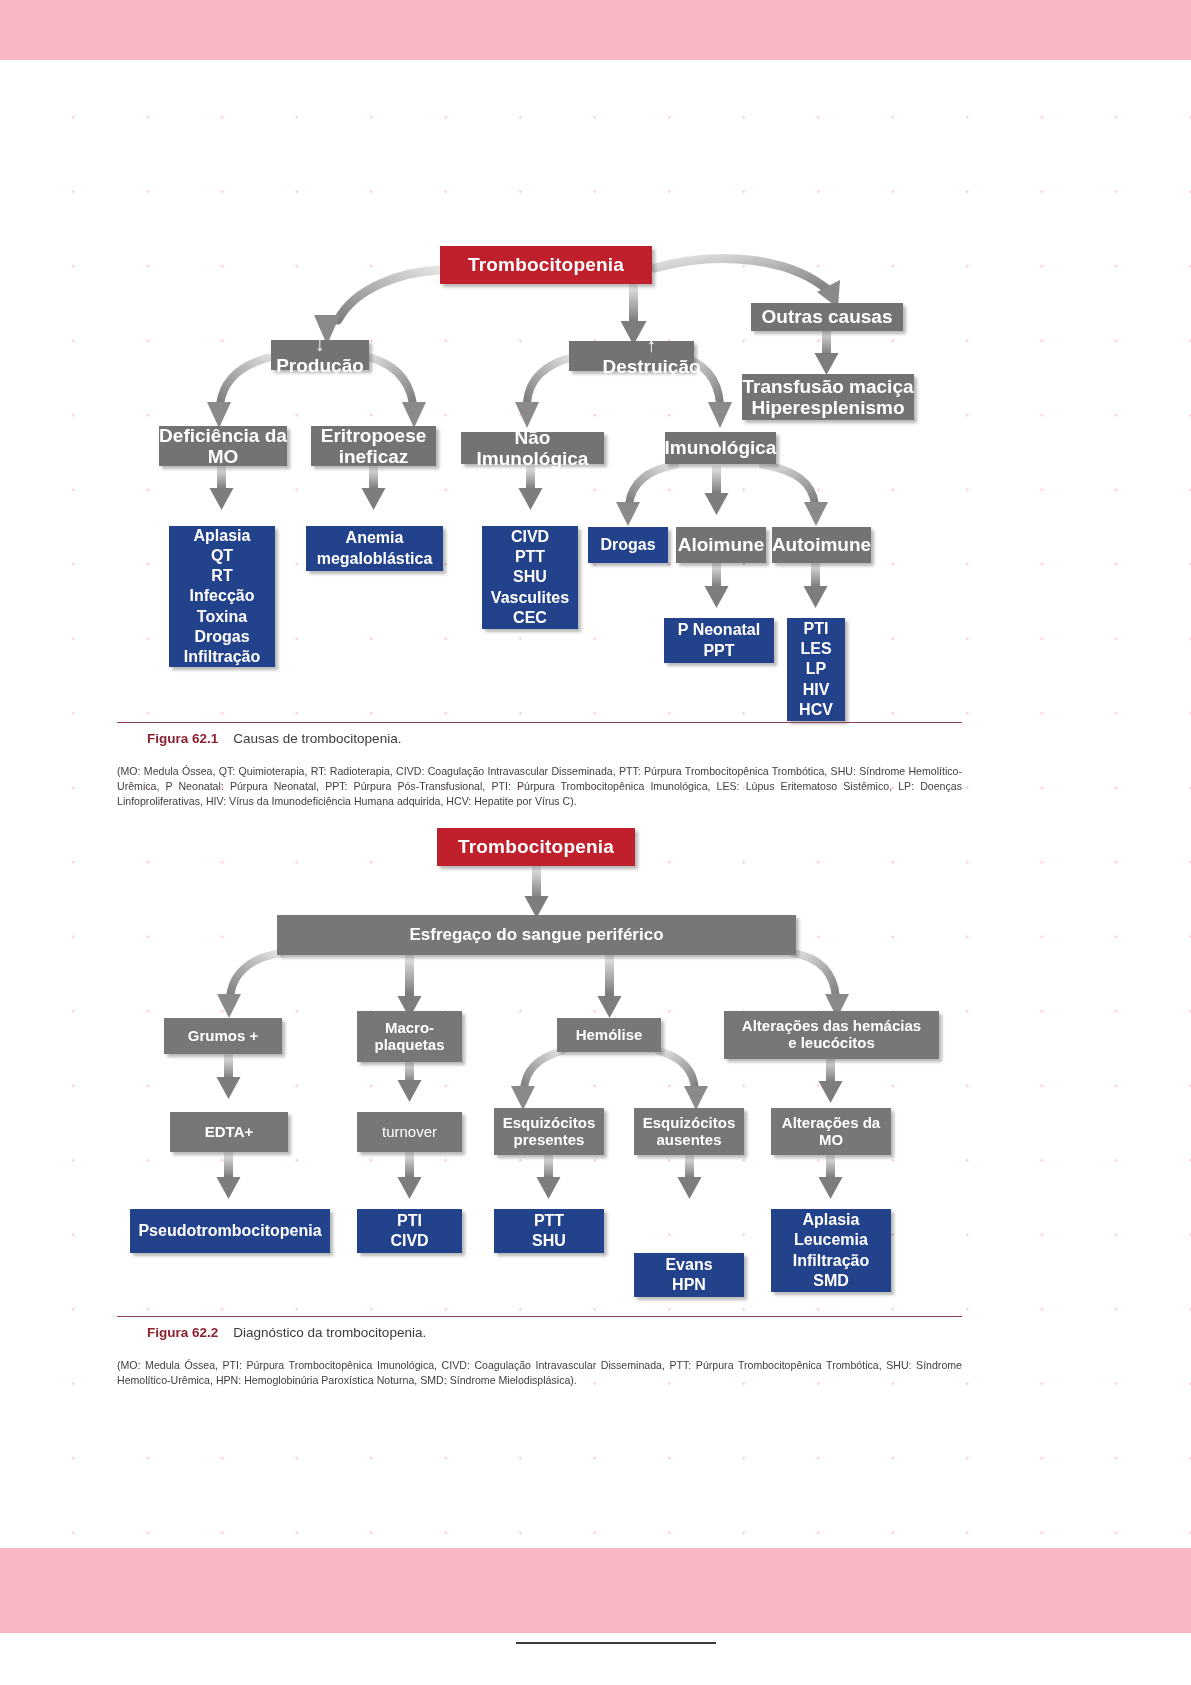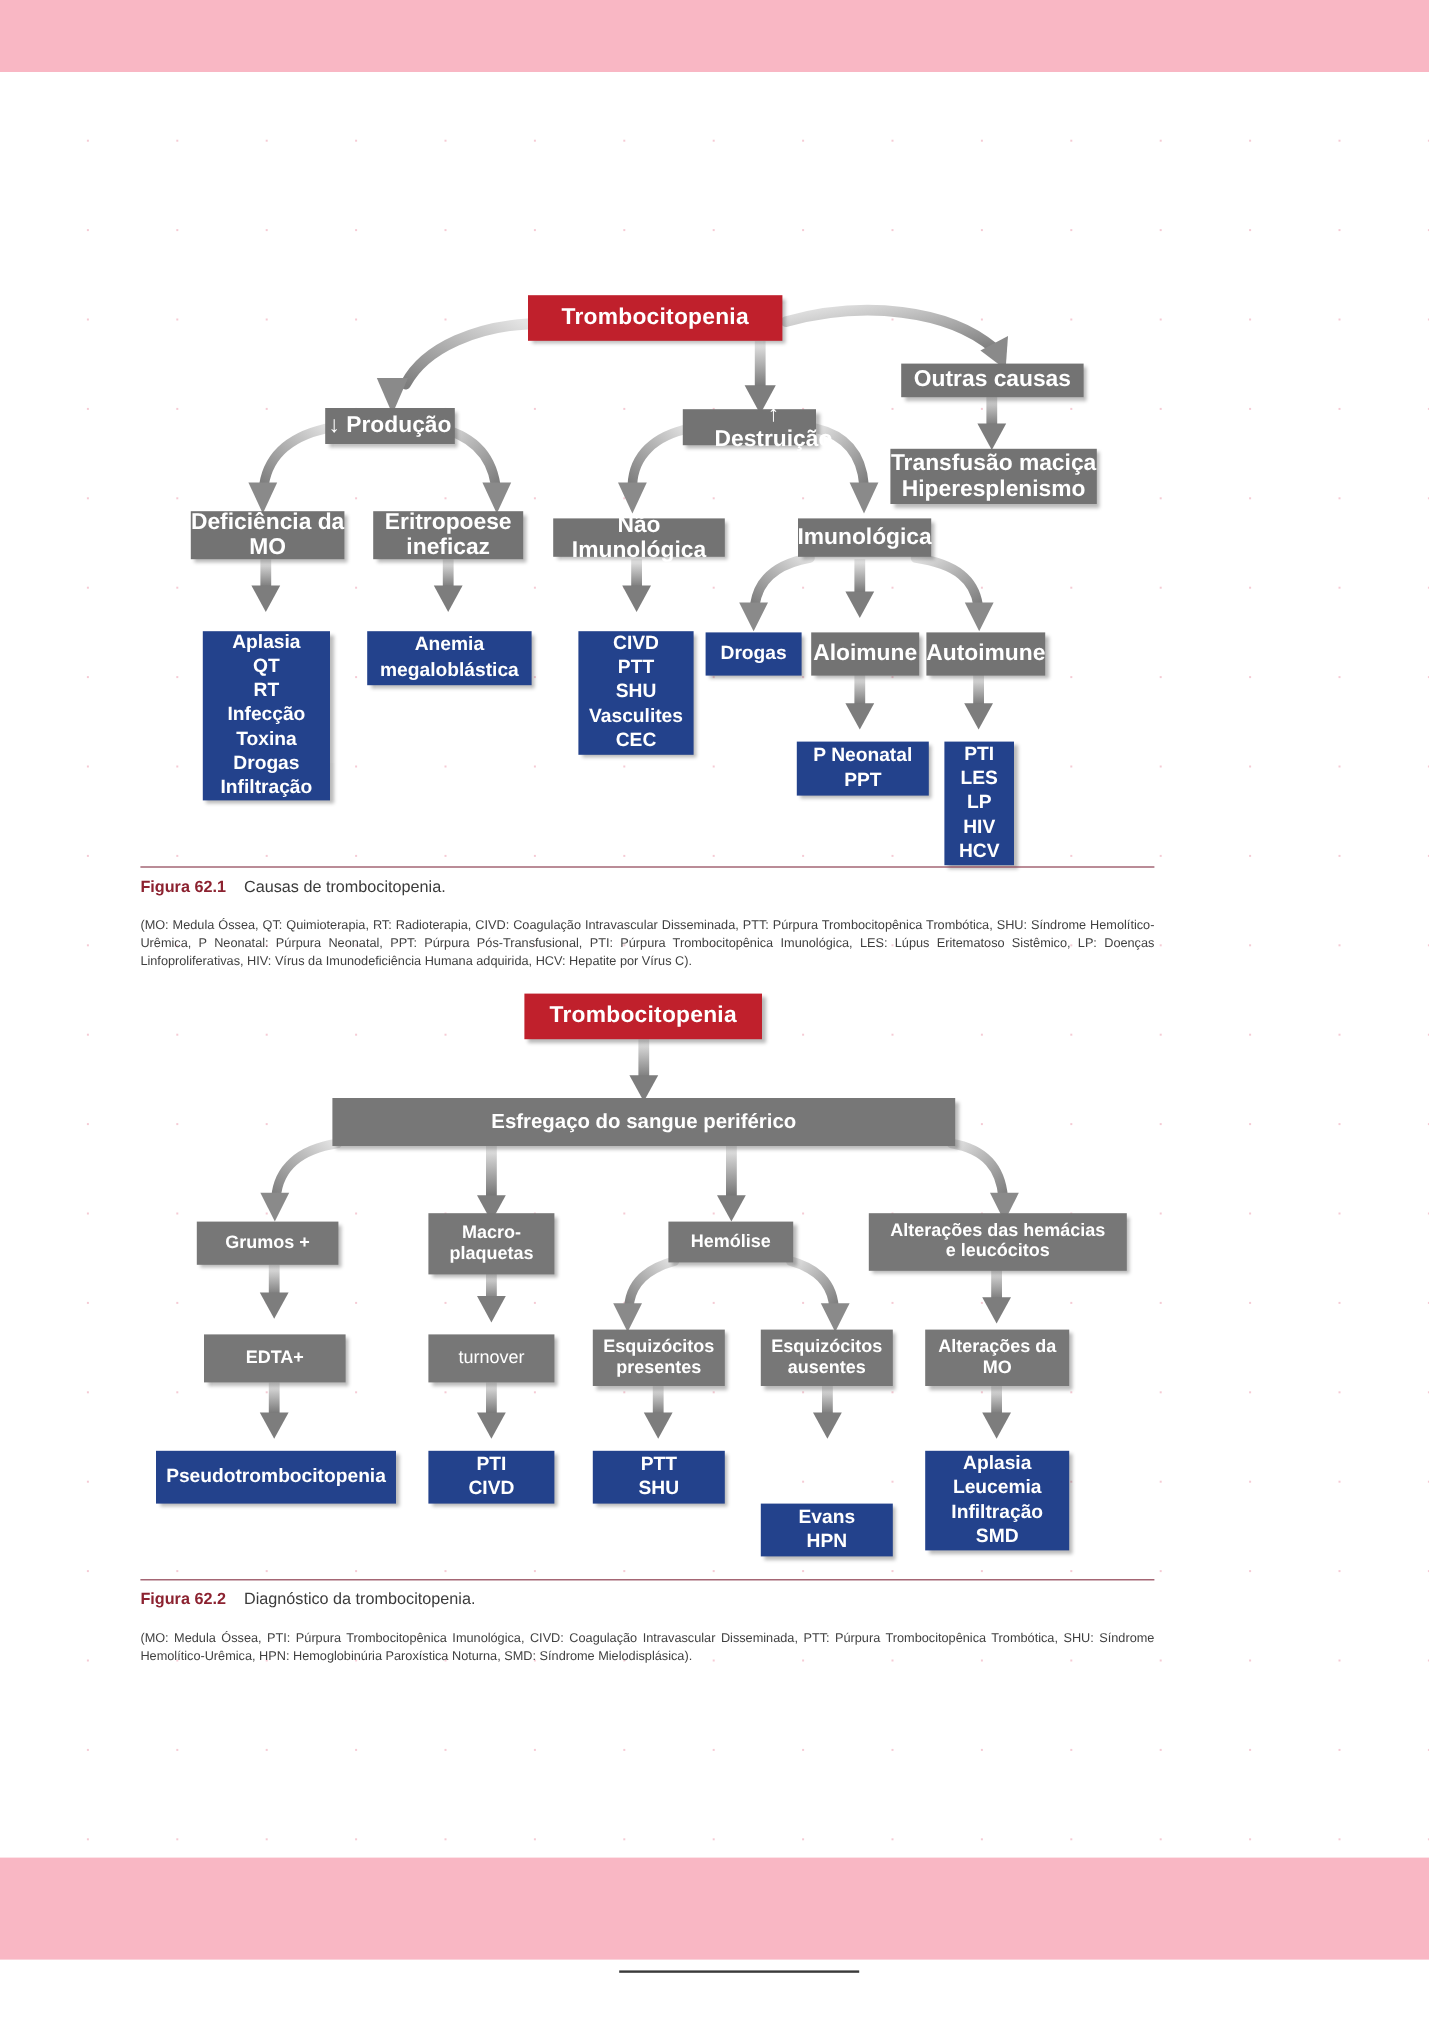--- a/index.html
+++ b/index.html
@@ -34,21 +34,21 @@
   .node span{display:block;}
   .n-red{background:#c0202c;font-size:19px;letter-spacing:.2px;}
   .n-gray{background:#737373;font-size:19px;}
   .n-gray2{background:#777777;font-size:15px;}
   .n-blue{background:#23428c;font-size:16px;}
   .n-blue .ml{line-height:1.26;}
 
   
   .caprule{position:absolute;height:1.4px;background:#8e4153;}
   .capline{position:absolute;font-size:13.5px;color:#3b3b3b;font-family:"Liberation Sans", sans-serif;}
-  .capline b{color:#8c2230;}
+  .capline b{color:#8c2230;margin-left:30px;}
   .legend{position:absolute;font-size:10.6px;line-height:1.42;color:#3f3f3f;
           font-family:"Liberation Sans", sans-serif;text-align:justify;}
 </style>
 </head>
 <body>
 
 <div class="band top"></div>
 <div class="page-body"></div>
 <div class="dotgrid"></div>
 <div class="band bottom"></div>
@@ -163,25 +163,25 @@
   <rect x="826" y="1155" width="9" height="26" fill="url(#gdown)"></rect>
   <path d="M830.5,1199 l12,-22 l-24,0 z" fill="#7d7d7d"></path>
 </svg>
 
 <div class="fig">
 
   <div class="node n-red" style="left:440px;top:246px;width:212px;height:38px;">
     <span>Trombocitopenia</span>
   </div>
 
-  <div class="node n-gray" style="left:271px;top:340px;width:108px;height:30px;">
+  <div class="node n-gray" style="left:271px;top:340px;width:98px;height:30px;">
     <span>↓ Produção</span>
   </div>
 
-  <div class="node n-gray" style="left:569px;top:341px;width:111px;height:30px;padding-left:40px;">
+  <div class="node n-gray" style="left:569px;top:341px;width:125px;height:30px;padding-left:40px;">
     <span>↑ Destruição</span>
   </div>
 
   <div class="node n-gray" style="left:751px;top:303px;width:152px;height:28px;">
     <span>Outras causas</span>
   </div>
 
   <div class="node n-gray" style="left:742px;top:374px;width:172px;height:46px;flex-direction:column;">
     <span>Transfusão maciça</span>
     <span>Hiperesplenismo</span>

